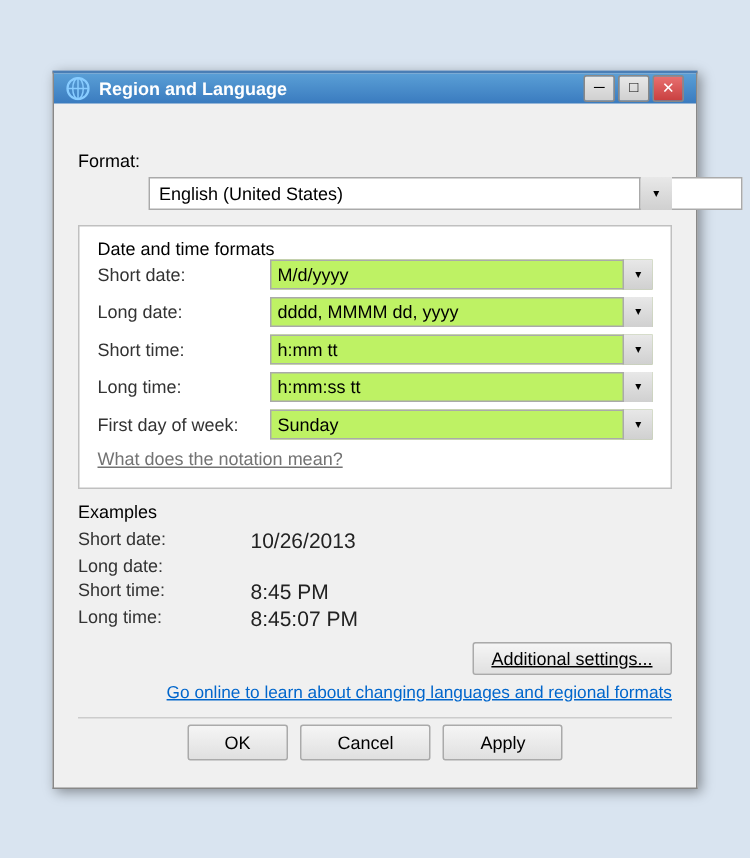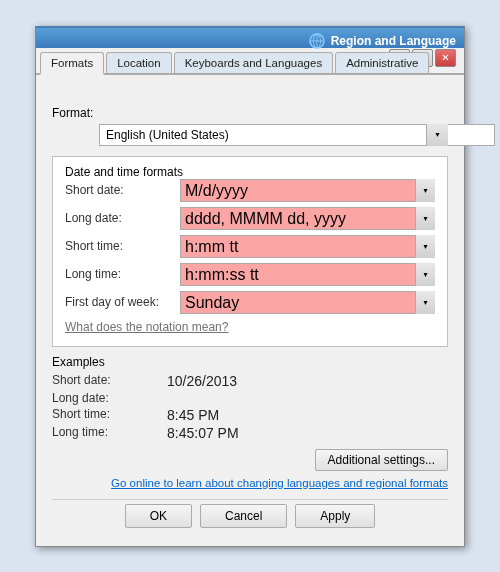--- a/index.html
+++ b/index.html
@@ -19,24 +19,23 @@
       background: #f0f0f0;
       border: 1px solid #888;
       border-top: 2px solid #4a7eb5;
       box-shadow: 2px 2px 8px rgba(0,0,0,0.4);
     }
     .title-bar {
       background: linear-gradient(to bottom, #5a9fd6, #3a7bbf);
       color: white;
       padding: 5px 8px;
       display: flex;
-      align-items: flex-end;
+      align-items: center;
       justify-content: space-between;
       height: 20px;
-      flex-direction: column;
     }
     .title-bar-left {
       display: flex;
       align-items: center;
       gap: 6px;
     }
     .title-icon {
       width: 16px;
       height: 16px;
     }
@@ -149,23 +148,23 @@
       color: #333;
       flex-shrink: 0;
     }
     .form-row-control {
       flex: 1;
       position: relative;
     }
     .form-row-control select {
       width: 100%;
       padding: 2px 24px 2px 4px;
-      background: #fca5a5;
+      background: #bef264;
       border: 1px solid #aaa;
-      font-size: 16px;
+      font-size: 12px;
       -webkit-appearance: none;
       appearance: none;
       cursor: pointer;
     }
     .form-row-arrow {
       position: absolute;
       right: 0;
       top: 0;
       bottom: 0;
       width: 20px;
@@ -209,20 +208,21 @@
       justify-content: flex-end;
       margin-bottom: 6px;
     }
     .btn {
       padding: 3px 12px;
       background: linear-gradient(to bottom, #f5f5f5, #e0e0e0);
       border: 1px solid #aaa;
       font-size: 12px;
       cursor: pointer;
       border-radius: 2px;
+      text-decoration: underline;
     }
     .footer-link {
       color: #0066cc;
       text-decoration: underline;
       cursor: pointer;
       font-size: 11.5px;
       margin-bottom: 10px;
       display: block;
     }
     .bottom-buttons {
@@ -259,26 +259,20 @@
       </svg>
       <span class="title-text">Region and Language</span>
     </div>
     <div class="title-bar-buttons">
       <button class="title-btn">─</button>
       <button class="title-btn">□</button>
       <button class="title-btn close">✕</button>
     </div>
   </div>
 
-  <div class="tab-bar">
-    <div class="tab active">Formats</div>
-    <div class="tab">Location</div>
-    <div class="tab">Keyboards and Languages</div>
-    <div class="tab">Administrative</div>
-  </div>
 
   <div class="content">
 
     <div class="format-label">Format:</div>
     <div class="dropdown-wrapper">
       <select>
         <option>English (United States)</option>
       </select>
       <div class="dropdown-arrow">▾</div>
     </div>

